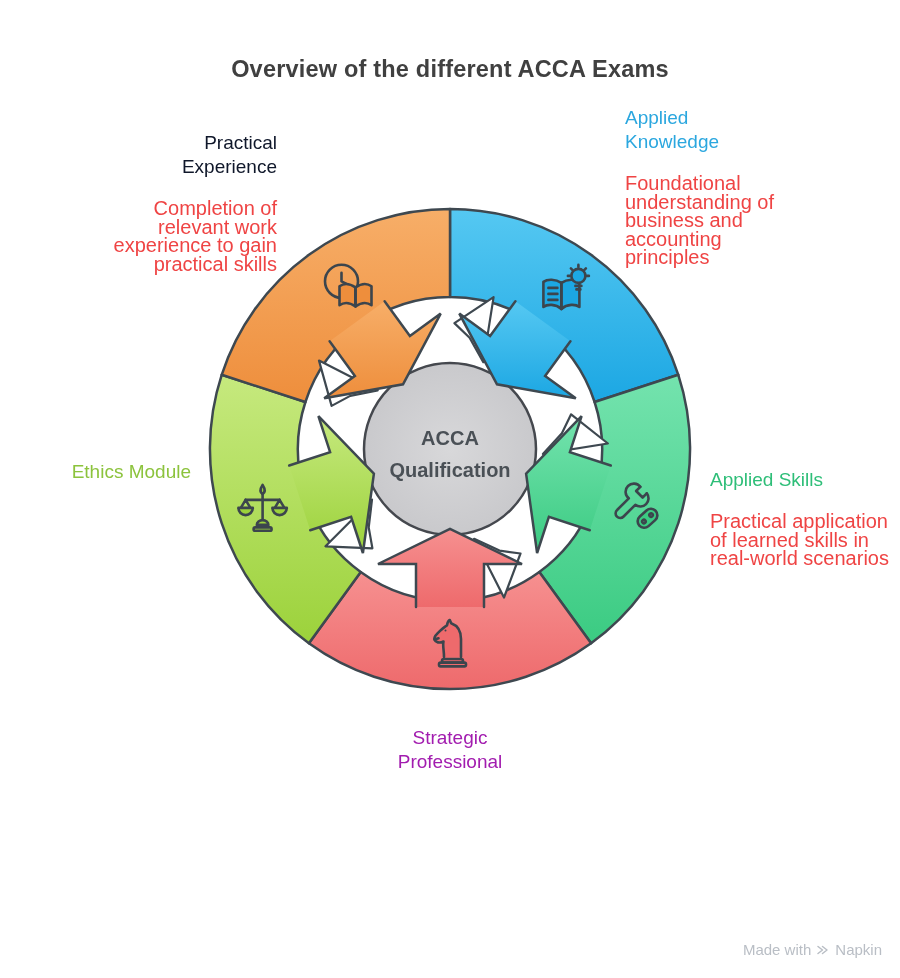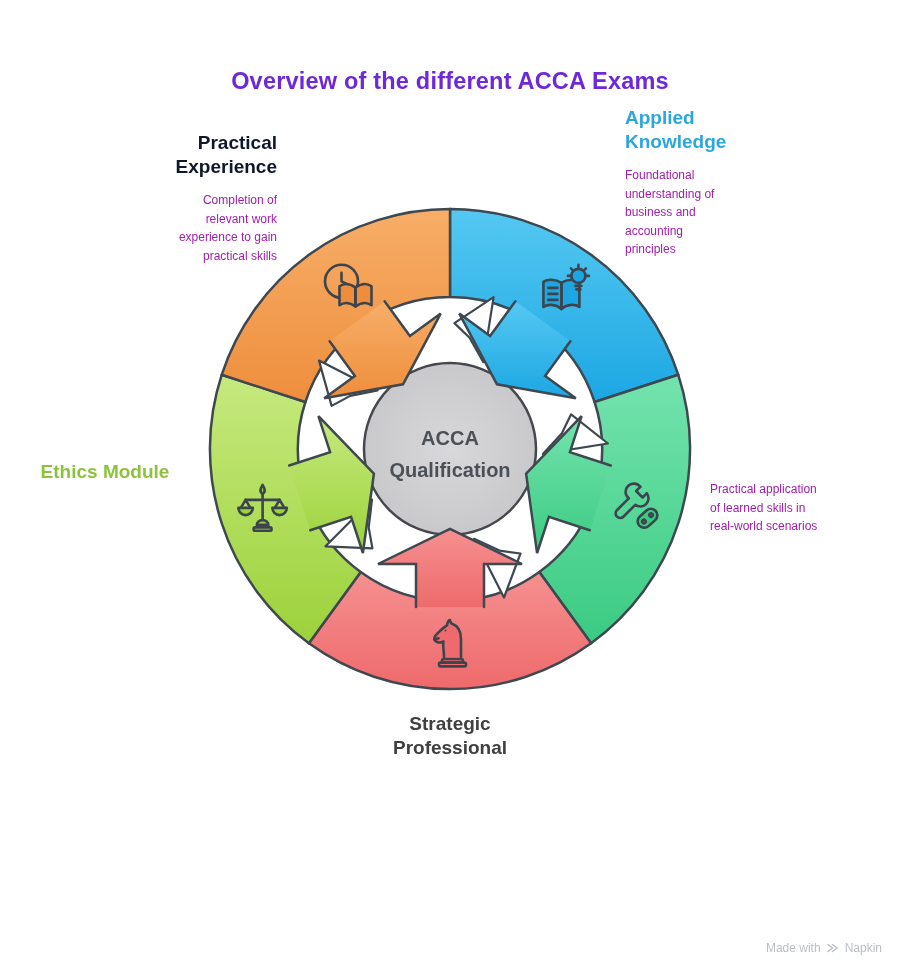--- a/index.html
+++ b/index.html
@@ -1,33 +1,33 @@
 <!DOCTYPE html>
 <html><head>
 <meta charset="utf-8">
 <style>
   html,body{margin:0;padding:0;}
   body{width:900px;height:978px;position:relative;background:#ffffff;overflow:hidden;
        font-family:"Liberation Sans","DejaVu Sans",sans-serif;}
   #stage{position:absolute;inset:0;width:900px;height:978px;}
-  .title{position:absolute;left:0;right:0;top:68px;text-align:center;
-         font-size:23.5px;font-weight:bold;color:#6d28d9;letter-spacing:.2px;}
+  .title{position:absolute;left:0;right:0;top:56px;text-align:center;
+         font-size:23.5px;font-weight:bold;color:#404040;letter-spacing:.2px;}
   .blk{position:absolute;}
-  .blk .seg-label{font-size:19px;line-height:24px;font-weight:bold;white-space:pre-line;}
-  .blk .seg-desc{margin-top:12px;font-size:12px;line-height:18.6px;color:#a21caf;white-space:pre-line;}
+  .blk .seg-label{font-size:19px;line-height:24px;font-weight:normal;white-space:pre-line;}
+  .blk .seg-desc{margin-top:20px;font-size:20px;line-height:18.6px;color:#ef4444;white-space:pre-line;}
   #blk-ak{left:625px;top:106px;width:160px;text-align:left;}
   #blk-pe{left:93px;top:131px;width:184px;text-align:right;}
   #blk-em{left:19px;top:460px;width:172px;text-align:right;}
   #blk-as{left:710px;top:468px;width:185px;text-align:left;}
   #blk-sp{left:330px;top:712px;width:240px;text-align:center;}
   .center-label{position:absolute;left:350px;top:422px;width:200px;text-align:center;
         font-size:20px;line-height:32px;font-weight:bold;color:#4A5056;white-space:pre-line;
         pointer-events:none;}
   .watermark{position:absolute;right:18px;top:941px;display:flex;align-items:center;gap:5px;
-        color:#B9BEC5;font-size:12px;}
+        color:#B9BEC5;font-size:15px;}
   .watermark svg{display:block;}
 </style>
 </head>
 <body>
 
 <div class="title">Overview of the different ACCA Exams</div>
 
 <svg id="stage" viewBox="0 0 900 978" xmlns="http://www.w3.org/2000/svg">
     <defs>
       <linearGradient id="g0" x1="0" y1="0" x2="0" y2="1">
@@ -124,30 +124,31 @@
 <div class="blk" id="blk-ak">
   <div class="seg-label" style="color: rgb(43, 167, 223);">Applied
 Knowledge</div>
   <div class="seg-desc">Foundational
 understanding of
 business and
 accounting
 principles</div>
 </div>
 <div class="blk" id="blk-as">
+  <div class="seg-label" style="color: rgb(46, 190, 120);">Applied Skills</div>
   <div class="seg-desc">Practical application
 of learned skills in
 real-world scenarios</div>
 </div>
 <div class="blk" id="blk-sp">
-  <div class="seg-label" style="color: #404040;">Strategic
+  <div class="seg-label" style="color: #a21caf; margin-top: 14px;">Strategic
 Professional</div>
 </div>
 <div class="blk" id="blk-em">
-  <div class="seg-label" style="color: rgb(140, 195, 61); text-align: center;">Ethics Module</div>
+  <div class="seg-label" style="color: rgb(140, 195, 61);">Ethics Module</div>
 </div>
 <div class="blk" id="blk-pe">
   <div class="seg-label" style="color: #0f172a;">Practical
 Experience</div>
   <div class="seg-desc">Completion of
 relevant work
 experience to gain
 practical skills</div>
 </div>
 

